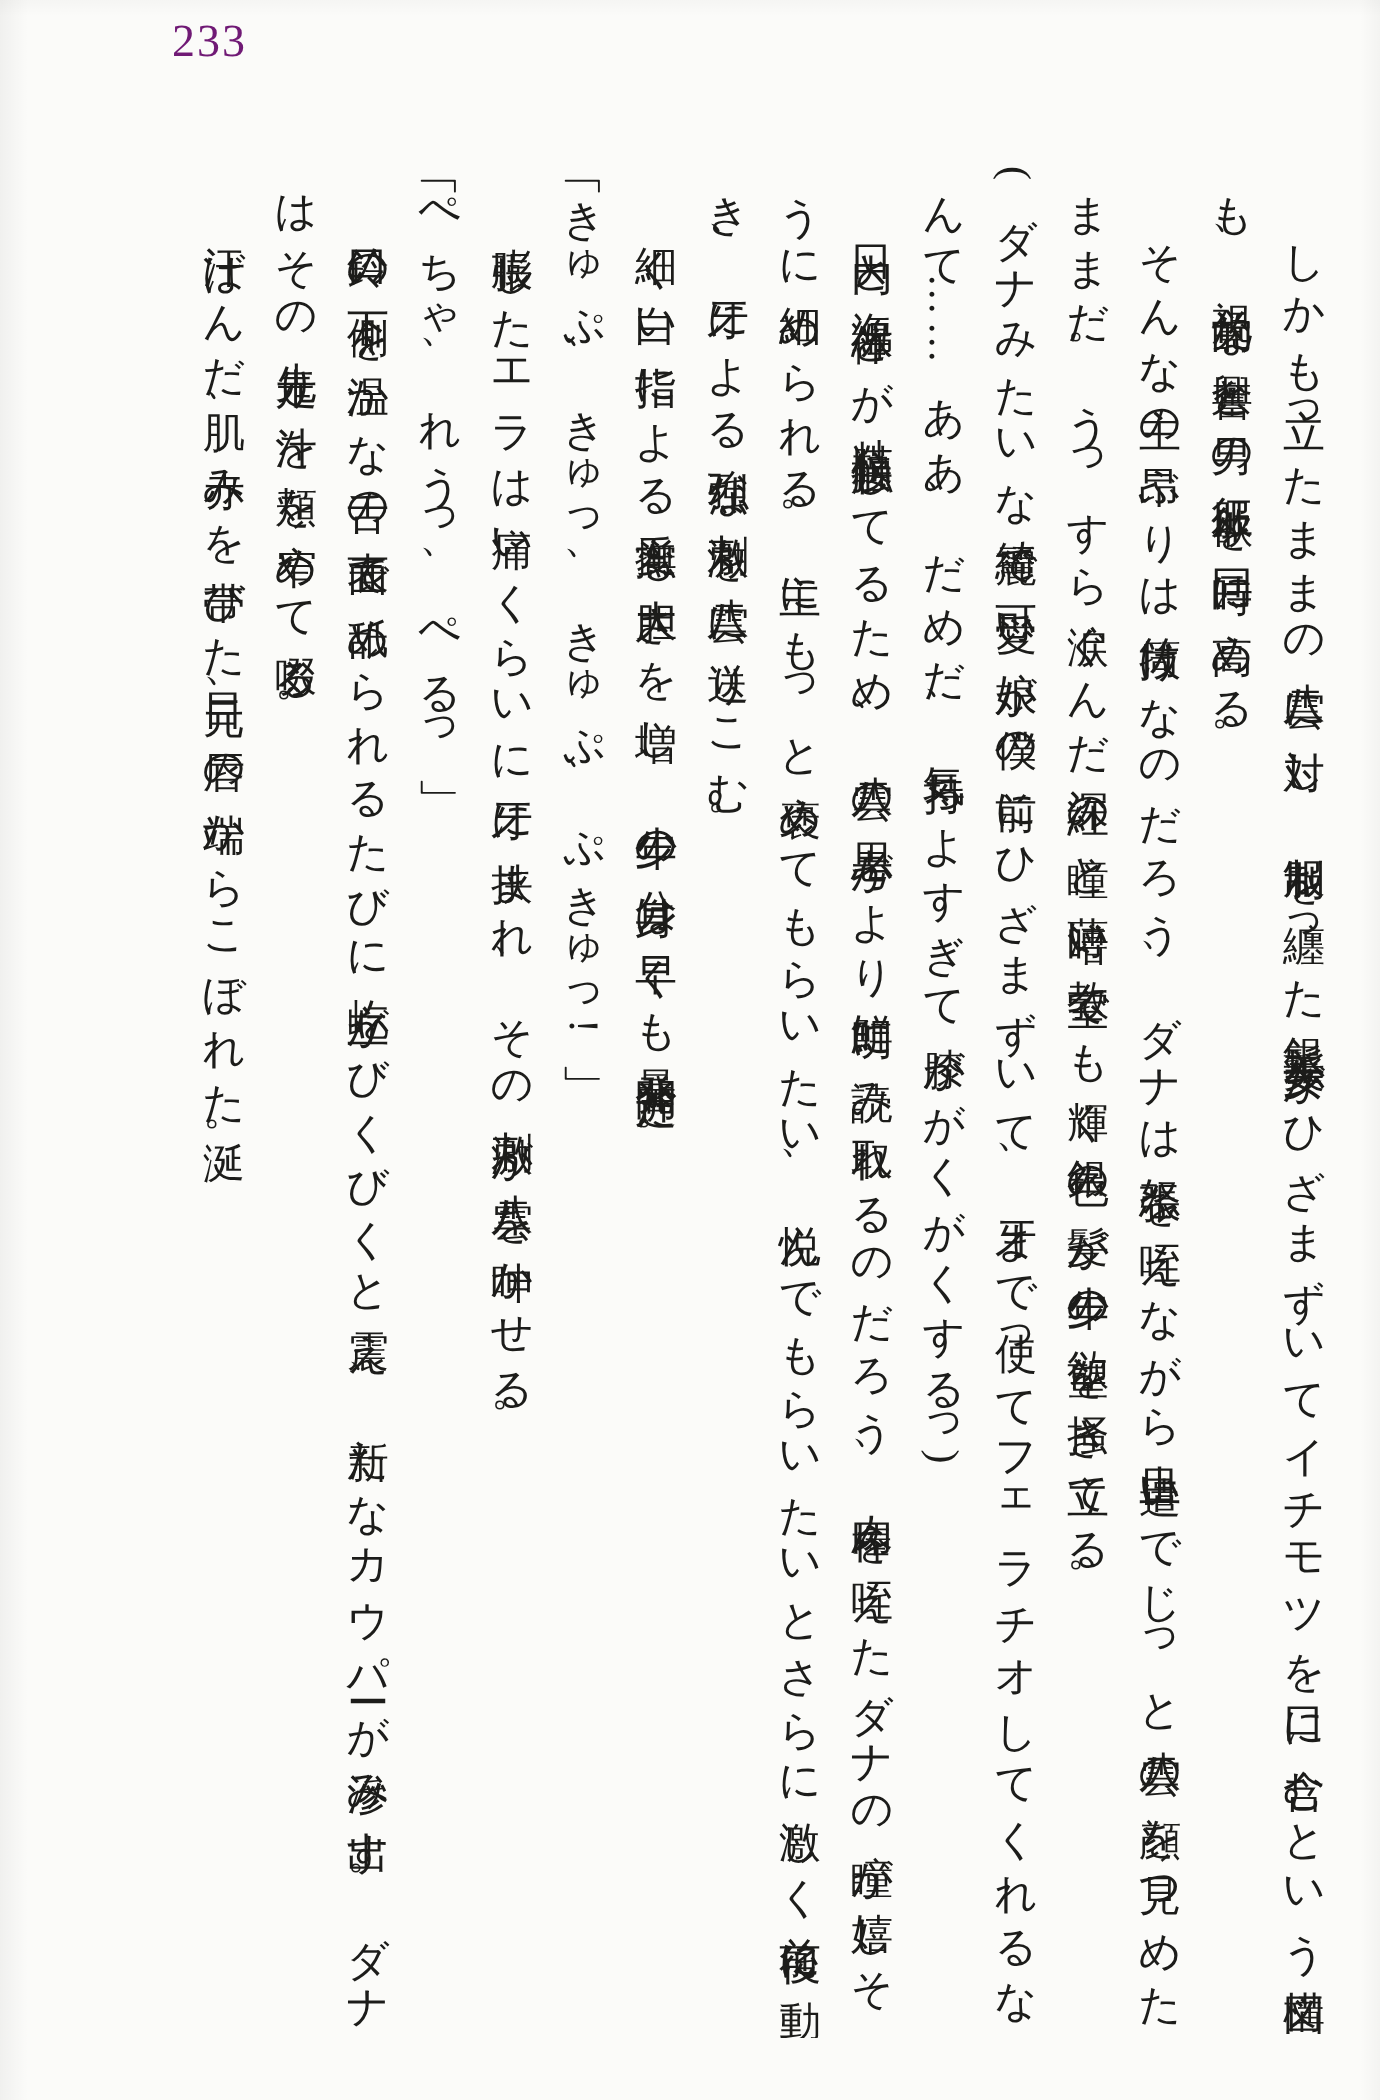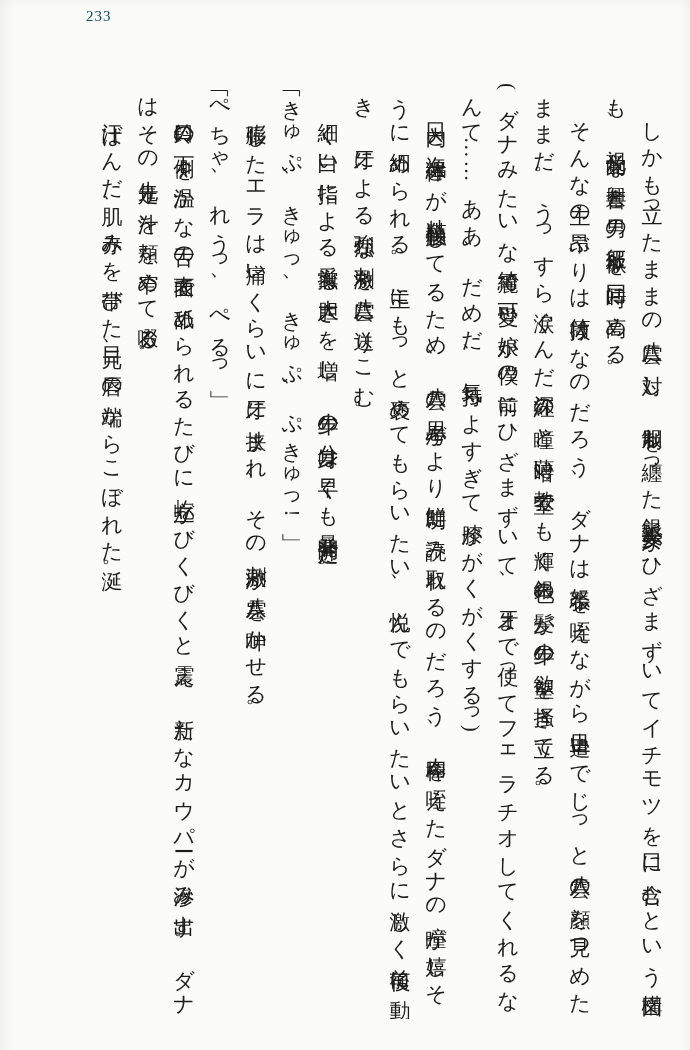--- a/index.html
+++ b/index.html
@@ -21,23 +21,23 @@
     pointer-events: none;
     background:
       linear-gradient(to right, rgba(0,0,0,0.045), rgba(0,0,0,0) 14px),
       linear-gradient(to left, rgba(0,0,0,0.03), rgba(0,0,0,0) 10px),
       linear-gradient(to bottom, rgba(0,0,0,0.025), rgba(0,0,0,0) 8px);
   }
   .page-number {
     position: absolute;
     top: 8px;
     left: 86px;
-    font-size: 15px;
+    font-size: 23px;
     letter-spacing: 1px;
-    color: #0c4a6e;
+    color: #701a75;
   }
   .page-text {
     position: absolute;
     top: 83px;
     right: 20px;
     width: 648px;
     height: 936px;
     overflow: hidden;
     writing-mode: vertical-rl;
     text-orientation: mixed;

